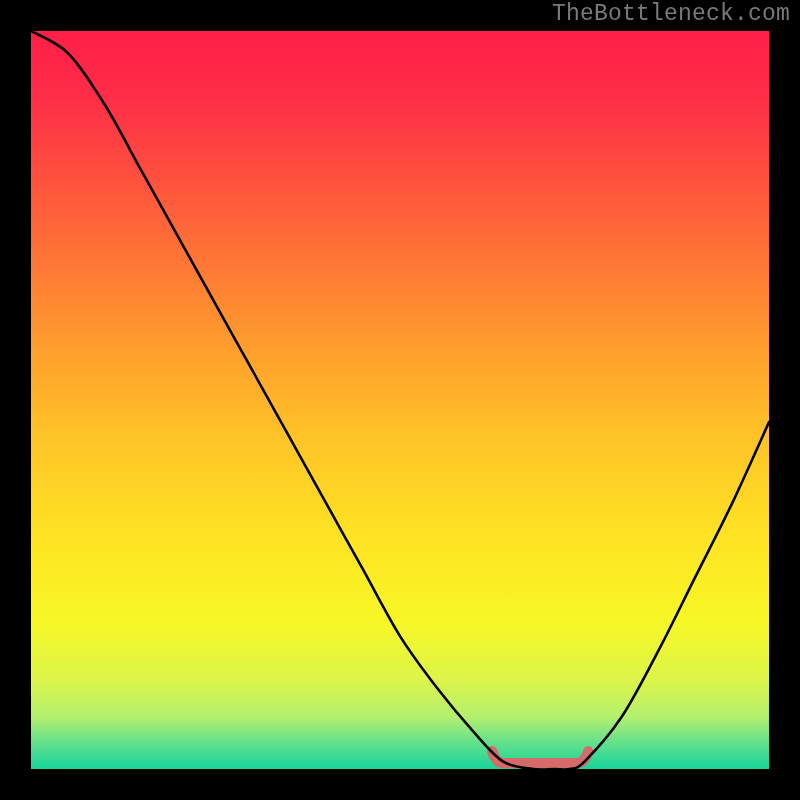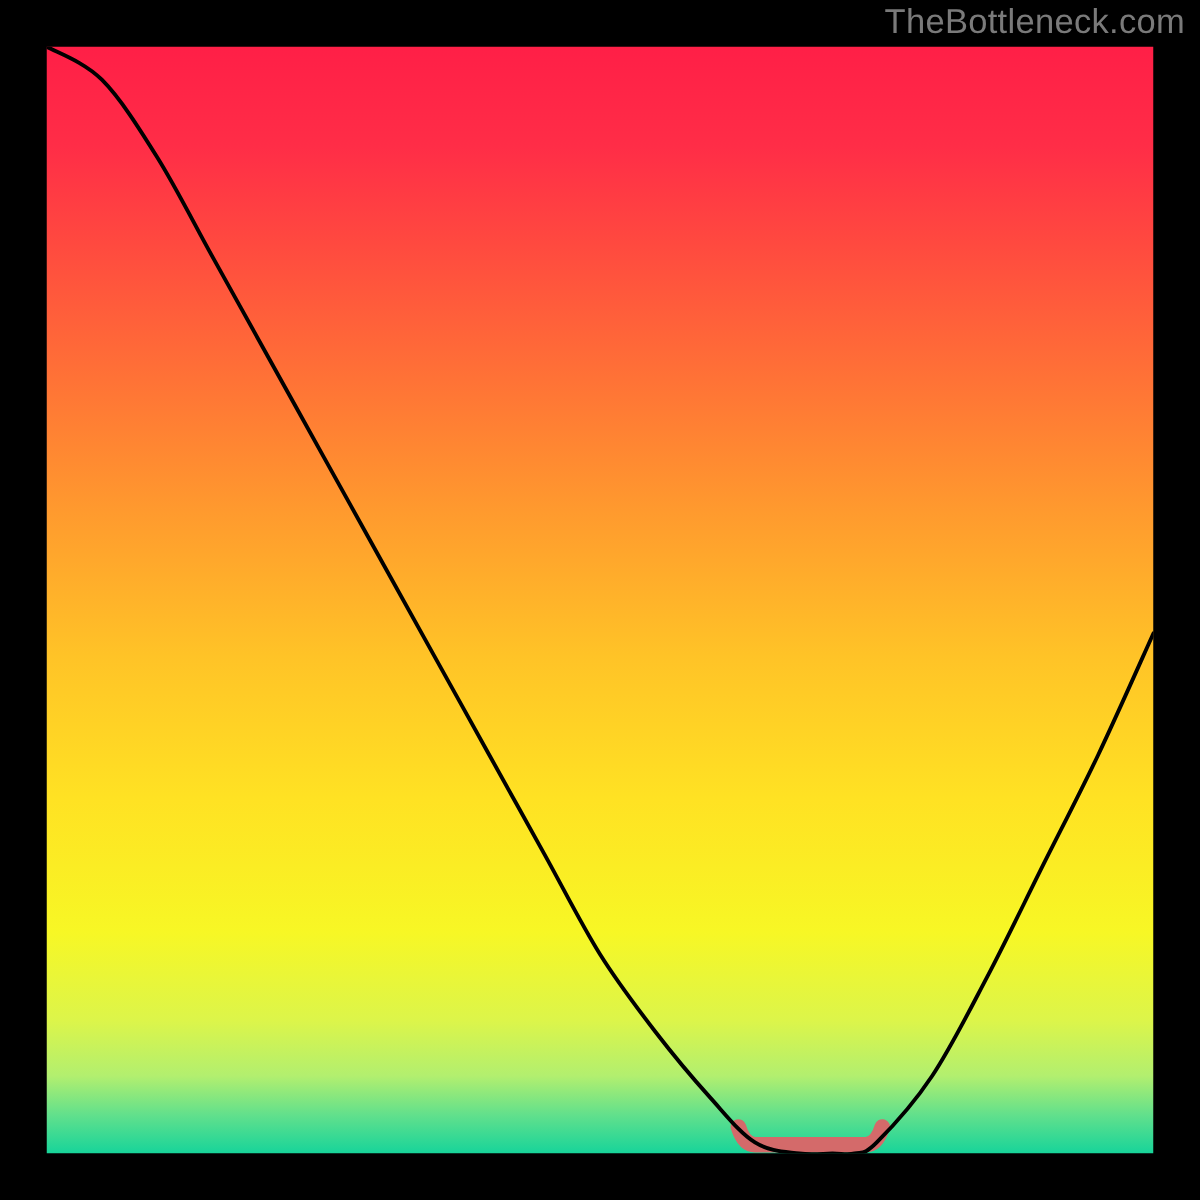--- a/index.html
+++ b/index.html
@@ -13,21 +13,21 @@
   .container {
     position: relative;
     width: 800px;
     height: 800px;
   }
   .watermark {
     position: absolute;
     top: 1px;
     right: 10px;
     color: #7a7a7a;
-    font-family: Liberation Sans, sans-serif;
+    font-family: Liberation Mono, monospace;
     font-size: 23px;
     font-weight: 500;
     letter-spacing: 0.2px;
     z-index: 20;
   }
   .plot {
     position: absolute;
     left: 31px;
     top: 31px;
     width: 738px;

